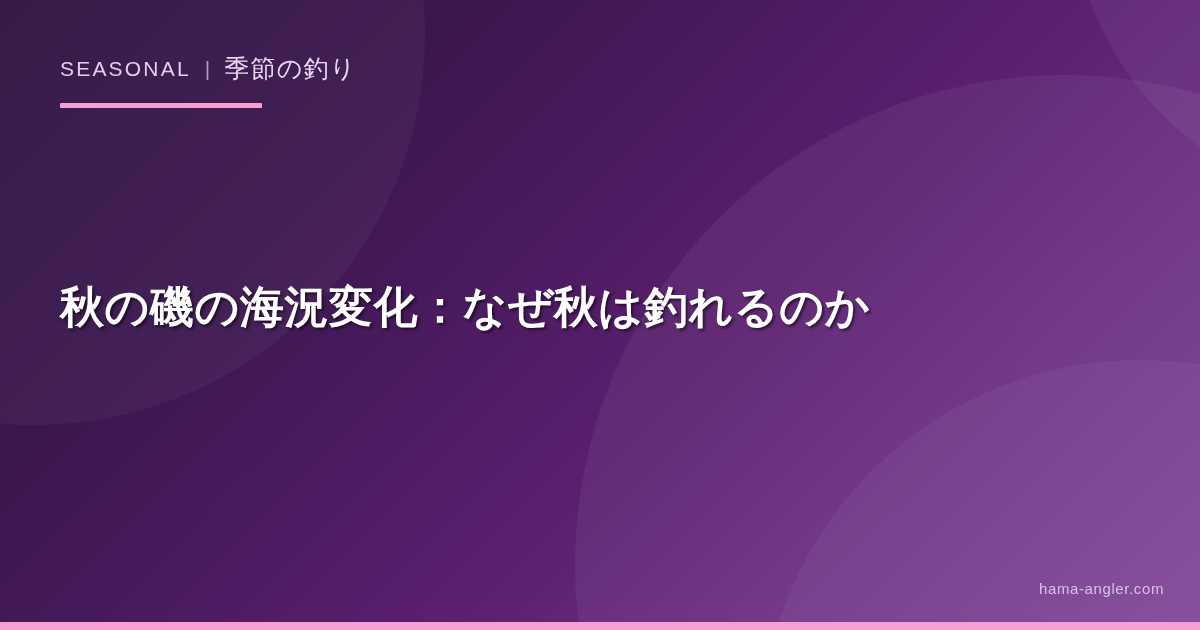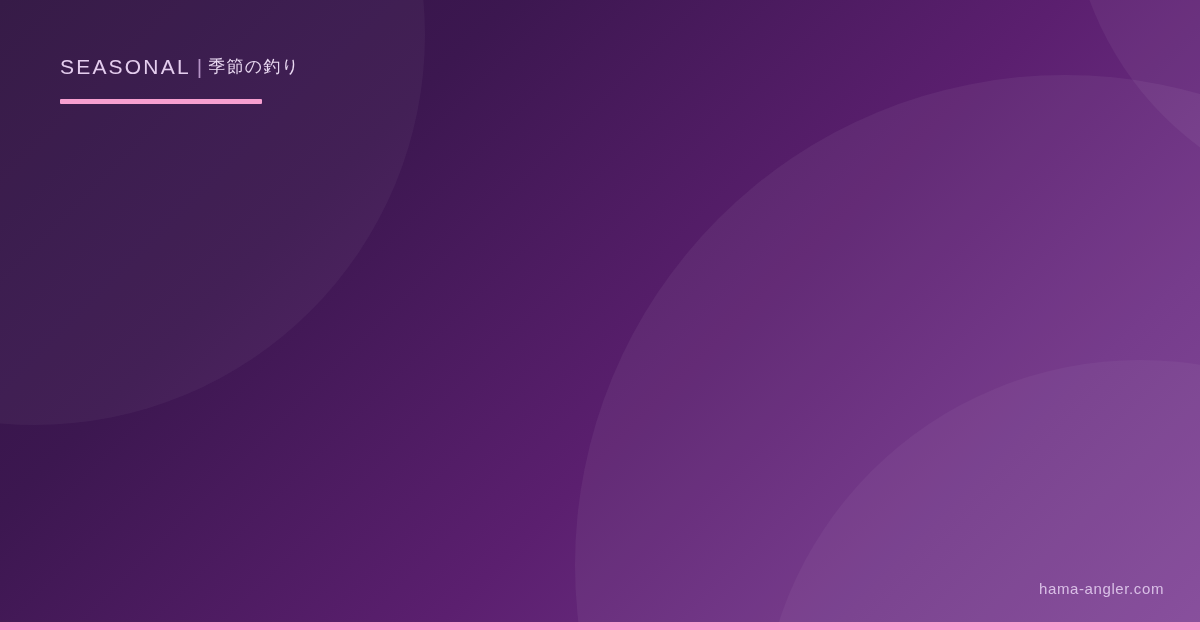--- a/index.html
+++ b/index.html
@@ -76,42 +76,42 @@
 
   .eyebrow-wrap {
     position: absolute;
     left: 60px;
     top: 56px;
   }
 
   .eyebrow {
     display: flex;
     align-items: center;
-    gap: 6px;
+    gap: 14px;
     color: #e4cdee;
     font-size: 21px;
     letter-spacing: 2.2px;
     line-height: 1;
     white-space: nowrap;
   }
 
   .eyebrow-cat {
     font-weight: 400;
   }
 
   .eyebrow-sep {
     color: #b594c7;
     font-weight: 300;
     letter-spacing: 0;
   }
 
   .eyebrow-sub {
     color: #ead9f2;
     letter-spacing: 1.2px;
-    font-size: 17px;
+    font-size: 25px;
   }
 
   .eyebrow-rule {
     margin-top: 22px;
     width: 202px;
     height: 5px;
     background: #f79fd0;
     border-radius: 1px;
   }
 
@@ -162,19 +162,20 @@
 
     <div class="eyebrow-wrap">
       <div class="eyebrow">
         <span class="eyebrow-cat">SEASONAL</span>
         <span class="eyebrow-sep">|</span>
         <span class="eyebrow-sub">季節の釣り</span>
       </div>
       <div class="eyebrow-rule"></div>
     </div>
 
+    <h1 class="title">秋の磯の海況変化：なぜ秋は釣れるのか</h1>
 
     <div class="site">hama-angler.com</div>
 
   </div>
 
   <div class="bottom-bar"></div>
 </div>
 
 </body></html>

